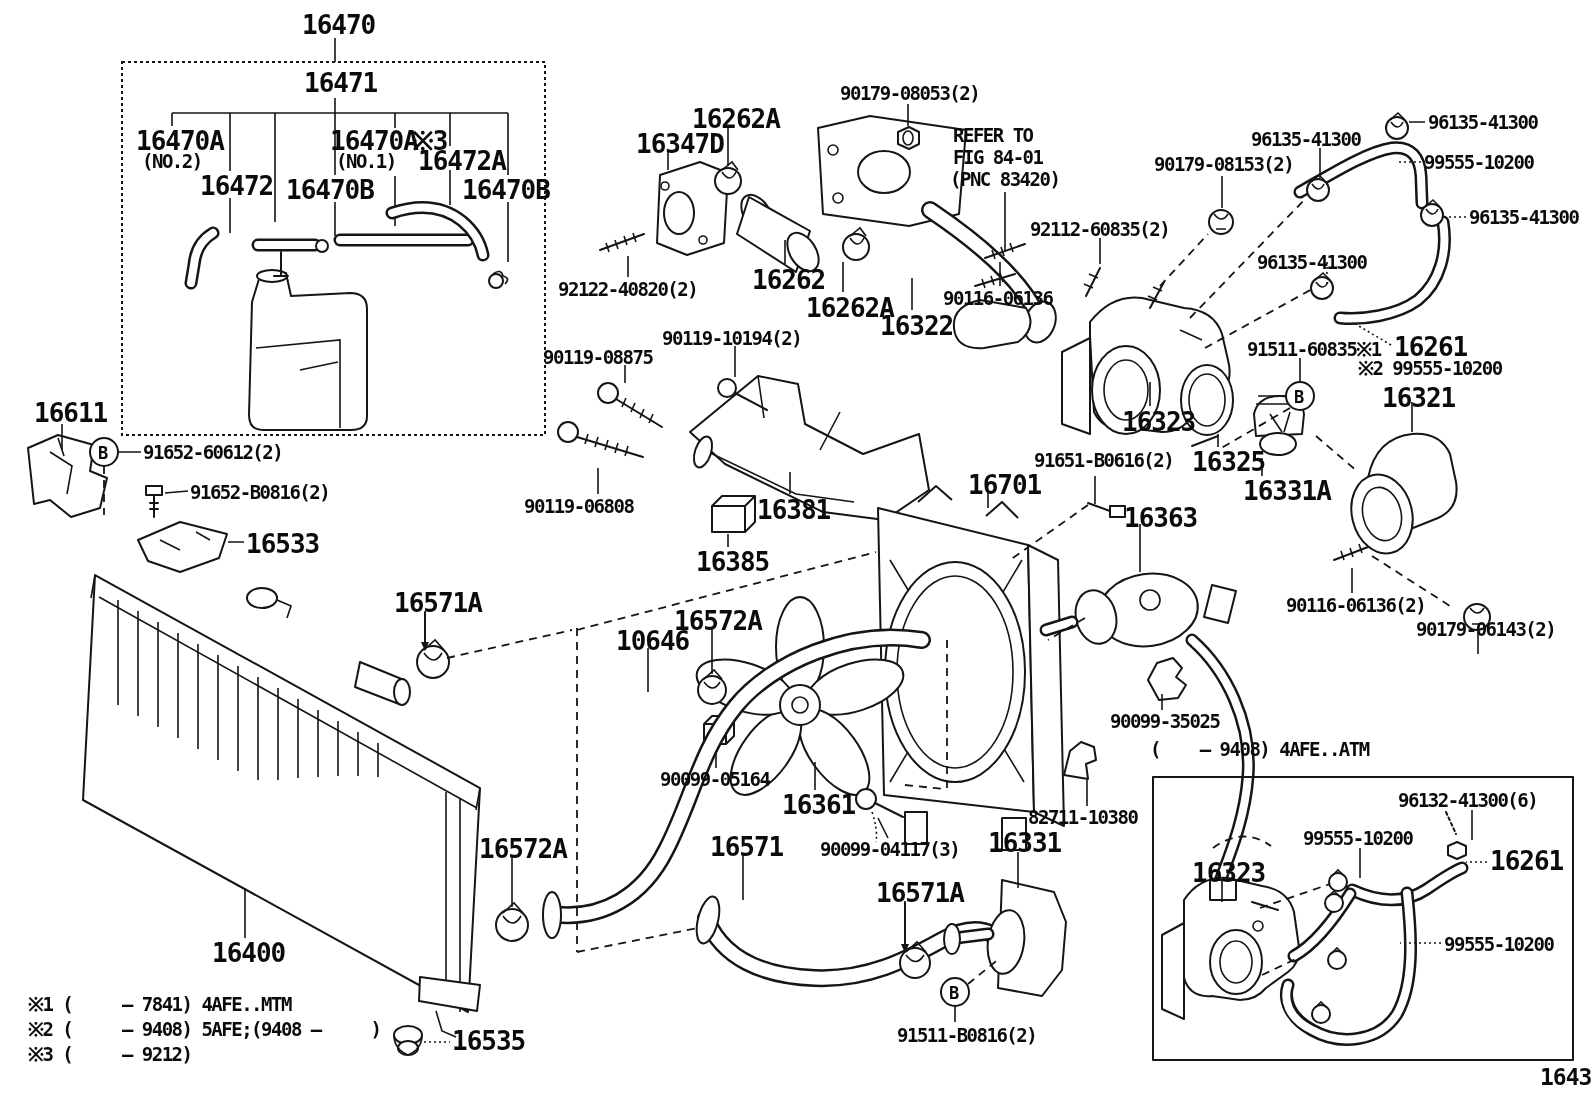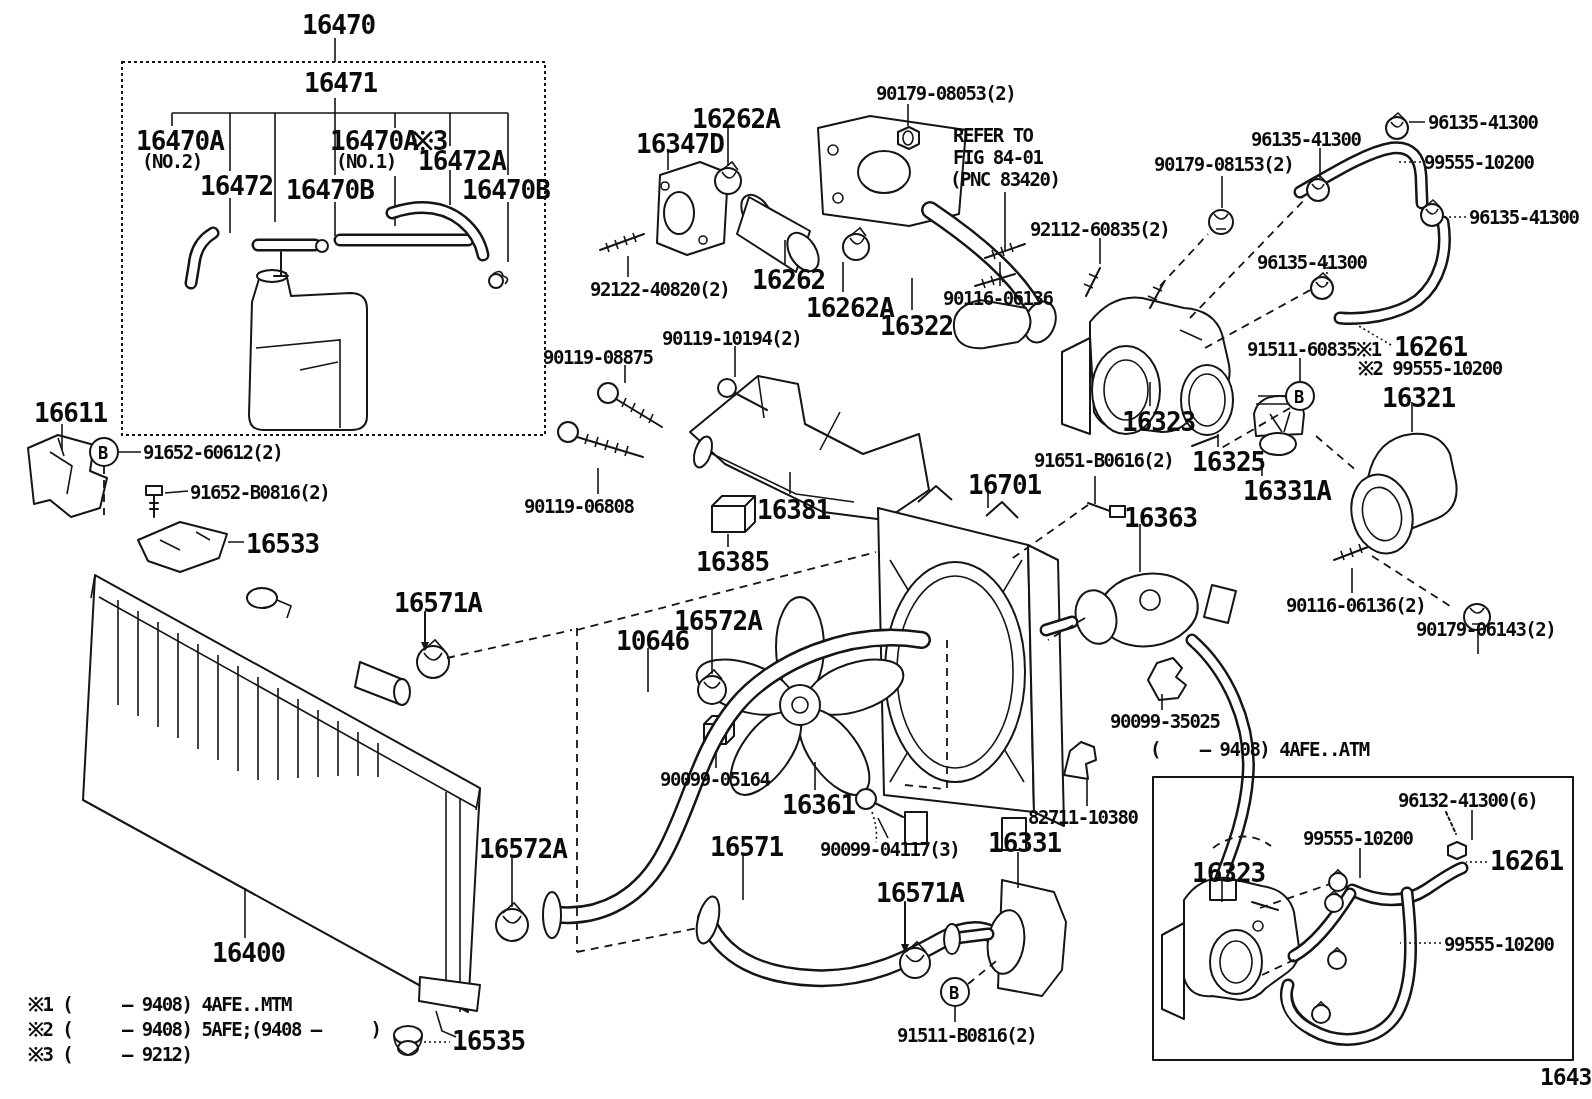--- a/index.html
+++ b/index.html
@@ -364,25 +364,25 @@
 <div class="lbl lg" style="left:286px;top:177px">16470B</div>
 <div class="lbl lg" style="left:462px;top:177px">16470B</div>
 <div class="lbl lg" style="left:34px;top:400px">16611</div>
 <div class="lbl sm" style="left:143px;top:443px">91652-60612(2)</div>
 <div class="lbl sm" style="left:190px;top:483px">91652-B0816(2)</div>
 <div class="lbl lg" style="left:246px;top:531px">16533</div>
 <div class="lbl lg" style="left:212px;top:940px">16400</div>
 <div class="lbl lg" style="left:452px;top:1028px">16535</div>
 <div class="lbl lg" style="left:636px;top:131px">16347D</div>
 <div class="lbl lg" style="left:692px;top:106px">16262A</div>
-<div class="lbl sm" style="left:876px;top:84px">90179-08053(2)</div>
+<div class="lbl sm" style="left:840px;top:84px">90179-08053(2)</div>
 <div class="lbl sm" style="left:953px;top:126px">REFER TO</div>
 <div class="lbl sm" style="left:953px;top:148px">FIG 84-01</div>
 <div class="lbl sm" style="left:950px;top:170px">(PNC 83420)</div>
-<div class="lbl sm" style="left:590px;top:280px">92122-40820(2)</div>
+<div class="lbl sm" style="left:558px;top:280px">92122-40820(2)</div>
 <div class="lbl lg" style="left:752px;top:267px">16262</div>
 <div class="lbl lg" style="left:806px;top:295px">16262A</div>
 <div class="lbl lg" style="left:880px;top:313px">16322</div>
 <div class="lbl sm" style="left:943px;top:289px">90116-06136</div>
 <div class="lbl sm" style="left:543px;top:348px">90119-08875</div>
 <div class="lbl sm" style="left:662px;top:329px">90119-10194(2)</div>
 <div class="lbl sm" style="left:524px;top:497px">90119-06808</div>
 <div class="lbl lg" style="left:757px;top:497px">16381</div>
 <div class="lbl lg" style="left:696px;top:549px">16385</div>
 <div class="lbl sm" style="left:1428px;top:113px">96135-41300</div>
@@ -416,19 +416,19 @@
 <div class="lbl sm" style="left:1028px;top:808px">82711-10380</div>
 <div class="lbl lg" style="left:988px;top:830px">16331</div>
 <div class="lbl lg" style="left:876px;top:880px">16571A</div>
 <div class="lbl sm" style="left:897px;top:1026px">91511-B0816(2)</div>
 <div class="lbl sm" style="left:1398px;top:791px">96132-41300(6)</div>
 <div class="lbl sm" style="left:1303px;top:829px">99555-10200</div>
 <div class="lbl lg" style="left:1192px;top:860px">16323</div>
 <div class="lbl lg" style="left:1490px;top:848px">16261</div>
 <div class="lbl sm" style="left:1444px;top:935px">99555-10200</div>
 
-<div class="lbl sm" style="left:28px;top:995px">※1 (     – 9408) 4AFE..MTM</div>
+<div class="lbl sm" style="left:28px;top:995px">※1 (     – 7841) 4AFE..MTM</div>
 <div class="lbl sm" style="left:28px;top:1020px">※2 (     – 9408) 5AFE;(9408 –     )</div>
 <div class="lbl sm" style="left:28px;top:1045px">※3 (     – 9212)</div>
 <div class="lbl sm" style="left:1150px;top:740px">(    – 9408) 4AFE..ATM</div>
 <div class="lbl fig" style="left:1504px;top:1066px">164351</div>
 
 </div>
 
 </body></html>

